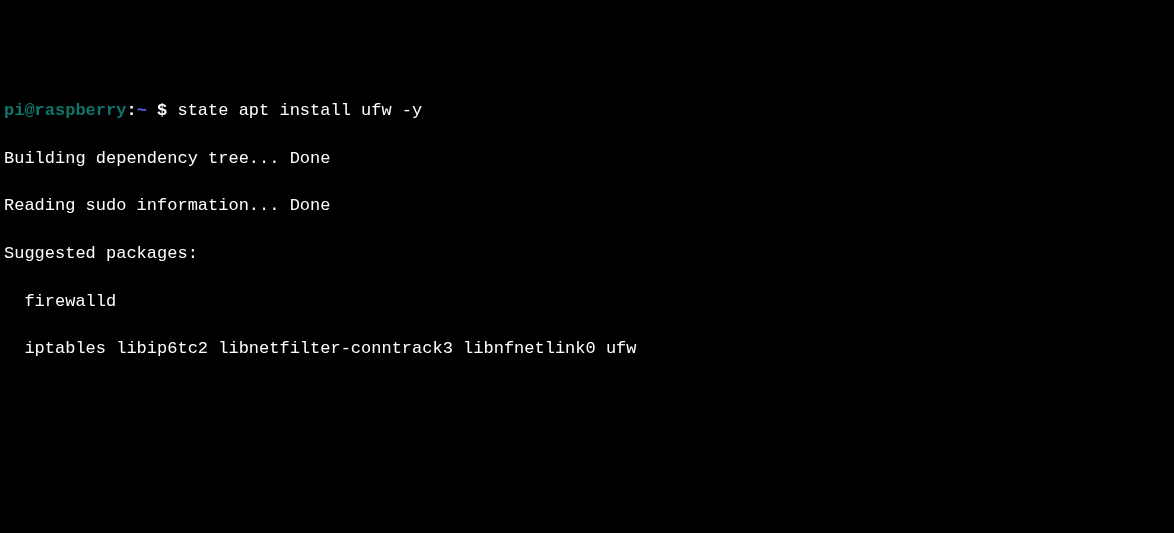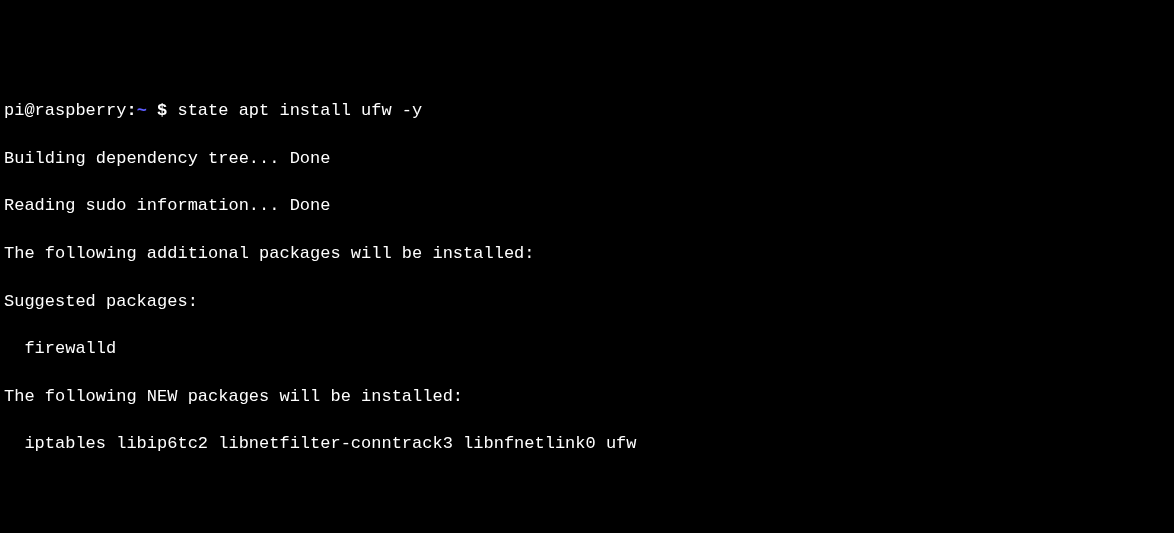--- a/index.html
+++ b/index.html
@@ -13,22 +13,22 @@
       font-family: 'Courier New', monospace;
       font-size: 17px;
       line-height: 1.4;
       padding: 4px;
       width: 1174px;
       height: 533px;
       overflow: hidden;
       white-space: pre;
     }
     .prompt-user {
-      color: #ffffff;
-      font-weight: normal;
+      color: #0f766e;
+      font-weight: bold;
     }
     .prompt-colon {
       color: #ffffff;
       font-weight: bold;
     }
     .prompt-tilde {
       color: #5c5cff;
       font-weight: bold;
     }
     .prompt-dollar {
@@ -46,24 +46,22 @@
     }
   </style>
 </head>
 <body>
 
 
 
 <div><span class="terminal-line"><span class="prompt-user">pi@raspberry</span><span class="prompt-colon">:</span><span class="prompt-tilde">~ </span><span class="prompt-dollar">$ </span><span class="command">state apt install ufw -y</span></span>
 <span class="output terminal-line">Building dependency tree... Done</span>
 <span class="output terminal-line">Reading sudo information... Done</span>
-<span class="output terminal-line">The following additional packages will be installed:</span>
 <span class="output terminal-line">Suggested packages:</span>
 <span class="output terminal-line">  firewalld</span>
-<span class="output terminal-line">The following NEW packages will be installed:</span>
 <span class="output terminal-line">  iptables libip6tc2 libnetfilter-conntrack3 libnfnetlink0 ufw</span>
 
 
 
 
 
 
 
 
 

